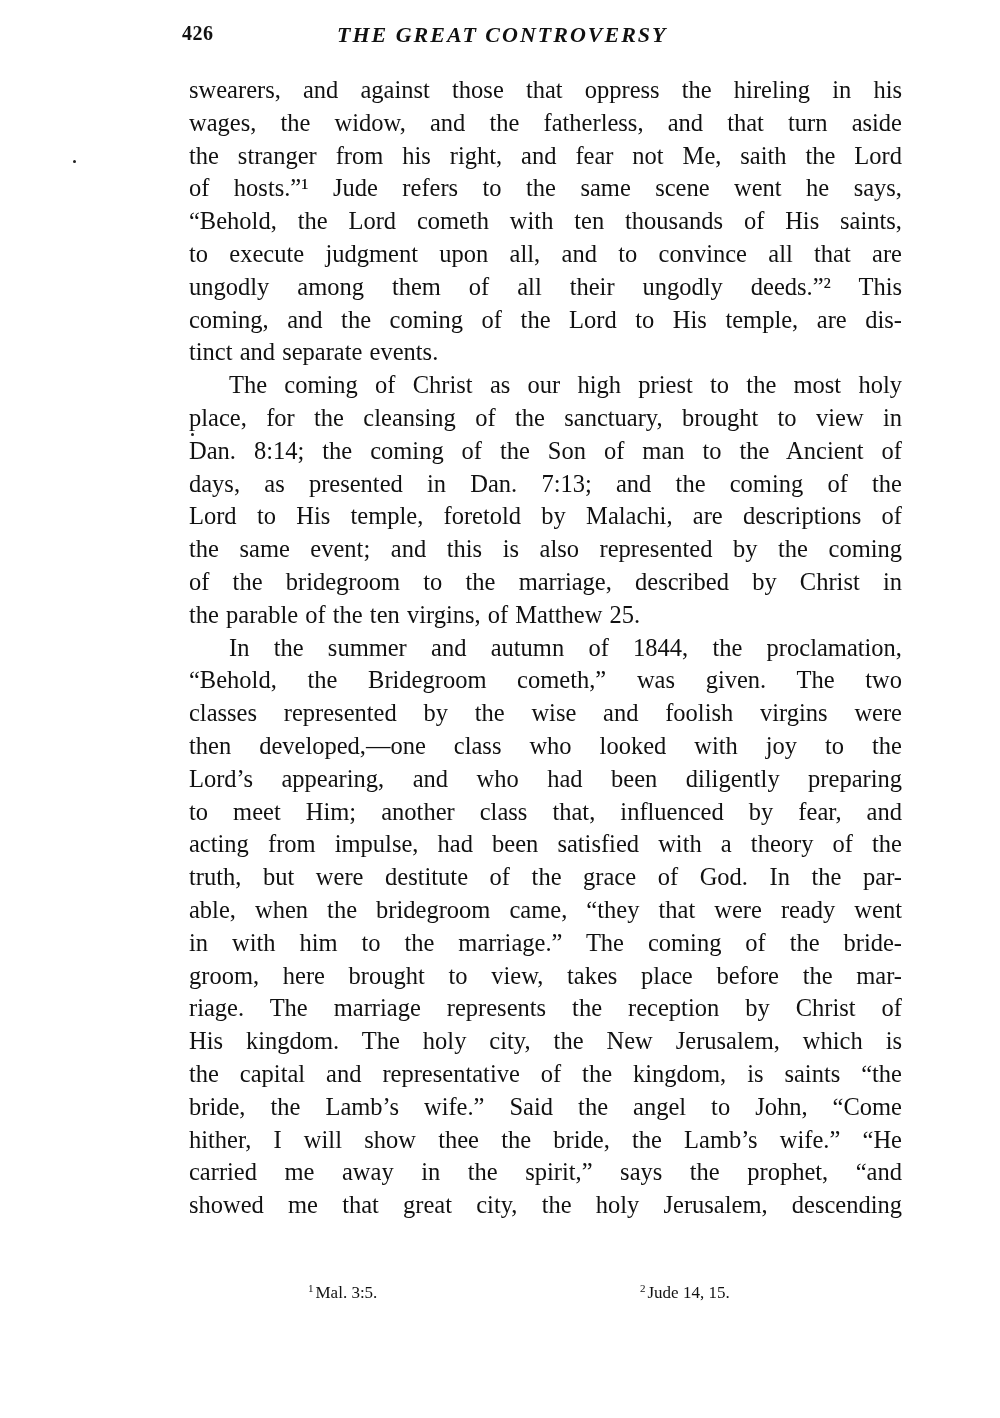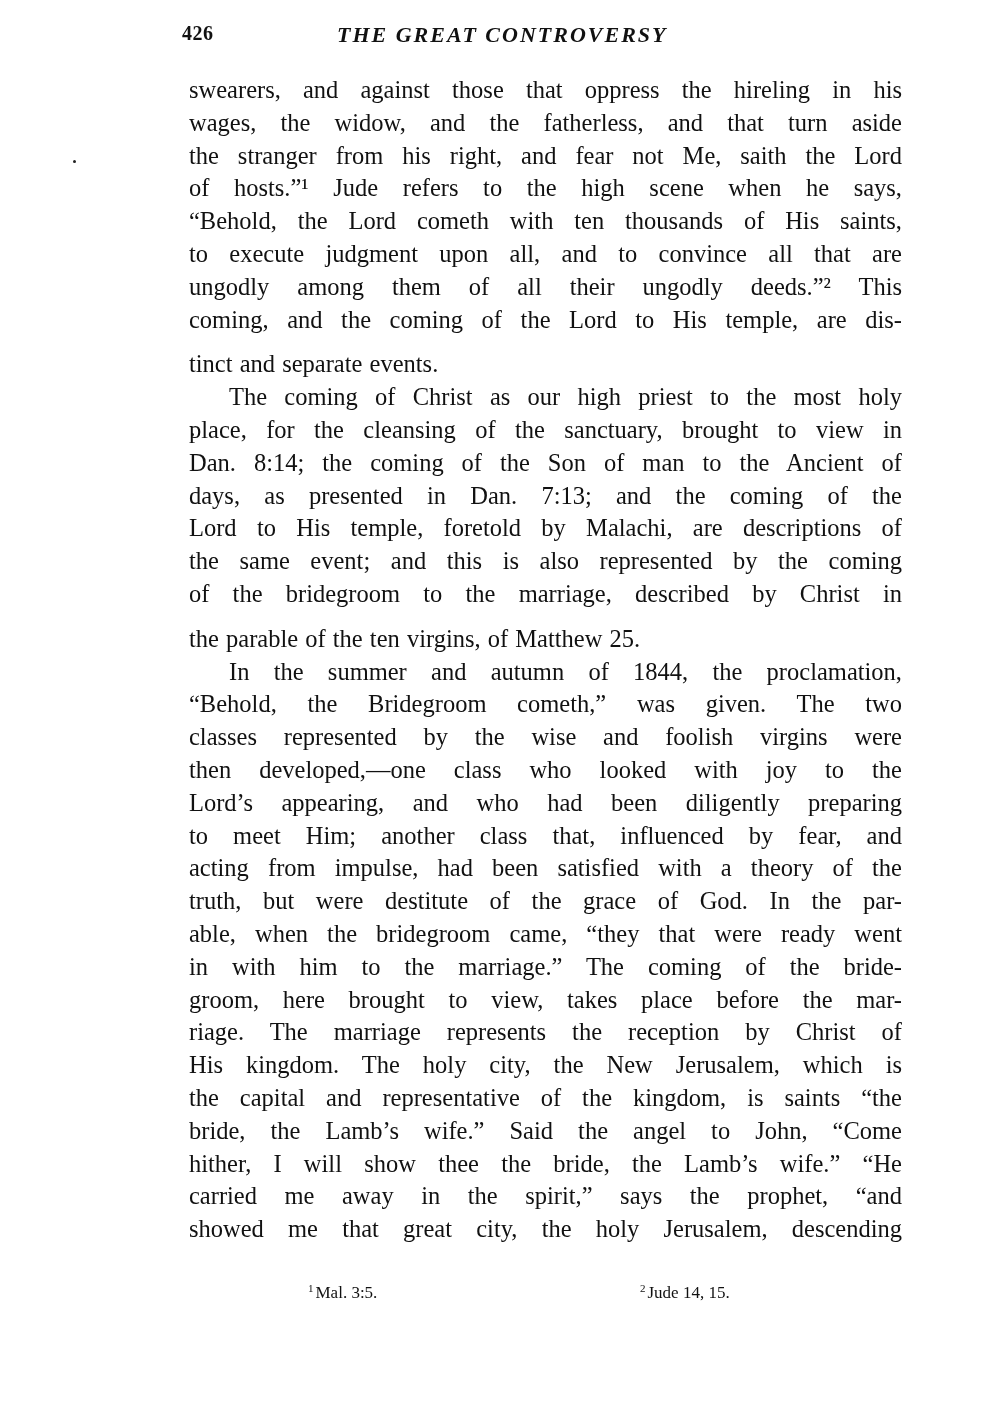--- a/index.html
+++ b/index.html
@@ -8,21 +8,21 @@
     .header { position: absolute; top: 22px; left: 182px; width: 725px; height: 34px; }
     .page-number { position: absolute; left: 0; top: 0; font-family: "Liberation Serif", serif; font-weight: bold; font-size: 20px; letter-spacing: 0.5px; }
     .running-title { position: absolute; left: 155px; top: 0; font-family: "Liberation Serif", serif; font-weight: bold; font-style: italic; font-size: 22px; letter-spacing: 2px; }
     .body-text { position: absolute; left: 189px; top: 74px; width: 713px; }
     .line {
       display: block; height: 32.8px; line-height: 32.8px;
       font-family: "Liberation Serif", serif; font-size: 24.5px;
       text-align: justify; text-align-last: justify; white-space: nowrap; overflow: visible;
       word-spacing: 1px;
     }
-    .line.last { text-align-last: left; margin-top: 12px; }
+    .line.last { text-align-last: left; }
     .line.indent { padding-left: 40px; }
     .footnotes { position: absolute; top: 1282px; left: 0; width: 1000px; height: 30px; font-family: "Liberation Serif", serif; font-size: 17px; }
     .fn1 { position: absolute; left: 308px; top: 0; }
     .fn2 { position: absolute; left: 640px; top: 0; }
     .sup { font-size: 11px; vertical-align: 6px; margin-right: 2px; }
     .speck { position: absolute; width: 3px; height: 3px; background: #222; border-radius: 50%; }
   </style>
 </head>
 <body>
 
@@ -32,21 +32,21 @@
     <span class="running-title">THE GREAT CONTROVERSY</span>
   </div>
 
   <div class="speck" style="left:73px; top:160px;"></div>
   <div class="speck" style="left:191px; top:433px;"></div>
 
   <div class="body-text" id="body-text">
       <span class="line">swearers, and against those that oppress the hireling in his</span>
       <span class="line">wages, the widow, and the fatherless, and that turn aside</span>
       <span class="line">the stranger from his right, and fear not Me, saith the Lord</span>
-      <span class="line">of hosts.”¹  Jude refers to the high scene when he says,</span>
+      <span class="line">of hosts.”¹  Jude refers to the same scene went he says,</span>
       <span class="line">“Behold, the Lord cometh with ten thousands of His saints,</span>
       <span class="line">to execute judgment upon all, and to convince all that are</span>
       <span class="line">ungodly among them of all their ungodly deeds.”²  This</span>
       <span class="line">coming, and the coming of the Lord to His temple, are dis-</span>
       <span class="line last">tinct and separate events.</span>
       <span class="line indent">The coming of Christ as our high priest to the most holy</span>
       <span class="line">place, for the cleansing of the sanctuary, brought to view in</span>
       <span class="line">Dan. 8:14; the coming of the Son of man to the Ancient of</span>
       <span class="line">days, as presented in Dan. 7:13; and the coming of the</span>
       <span class="line">Lord to His temple, foretold by Malachi, are descriptions of</span>

